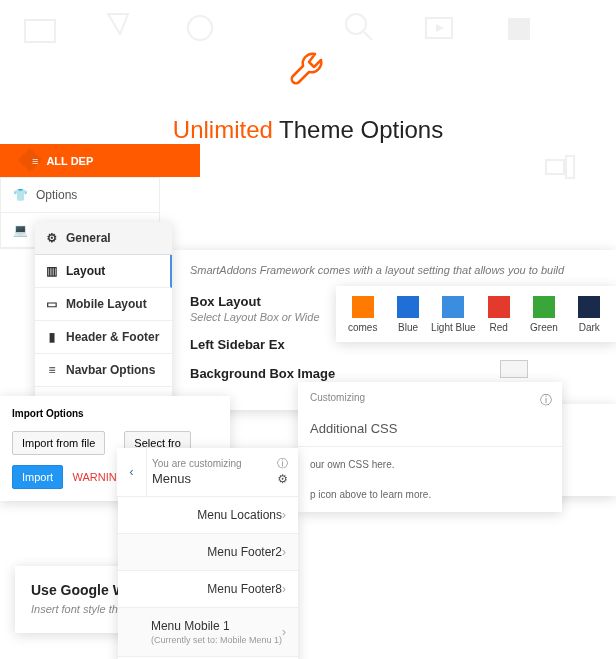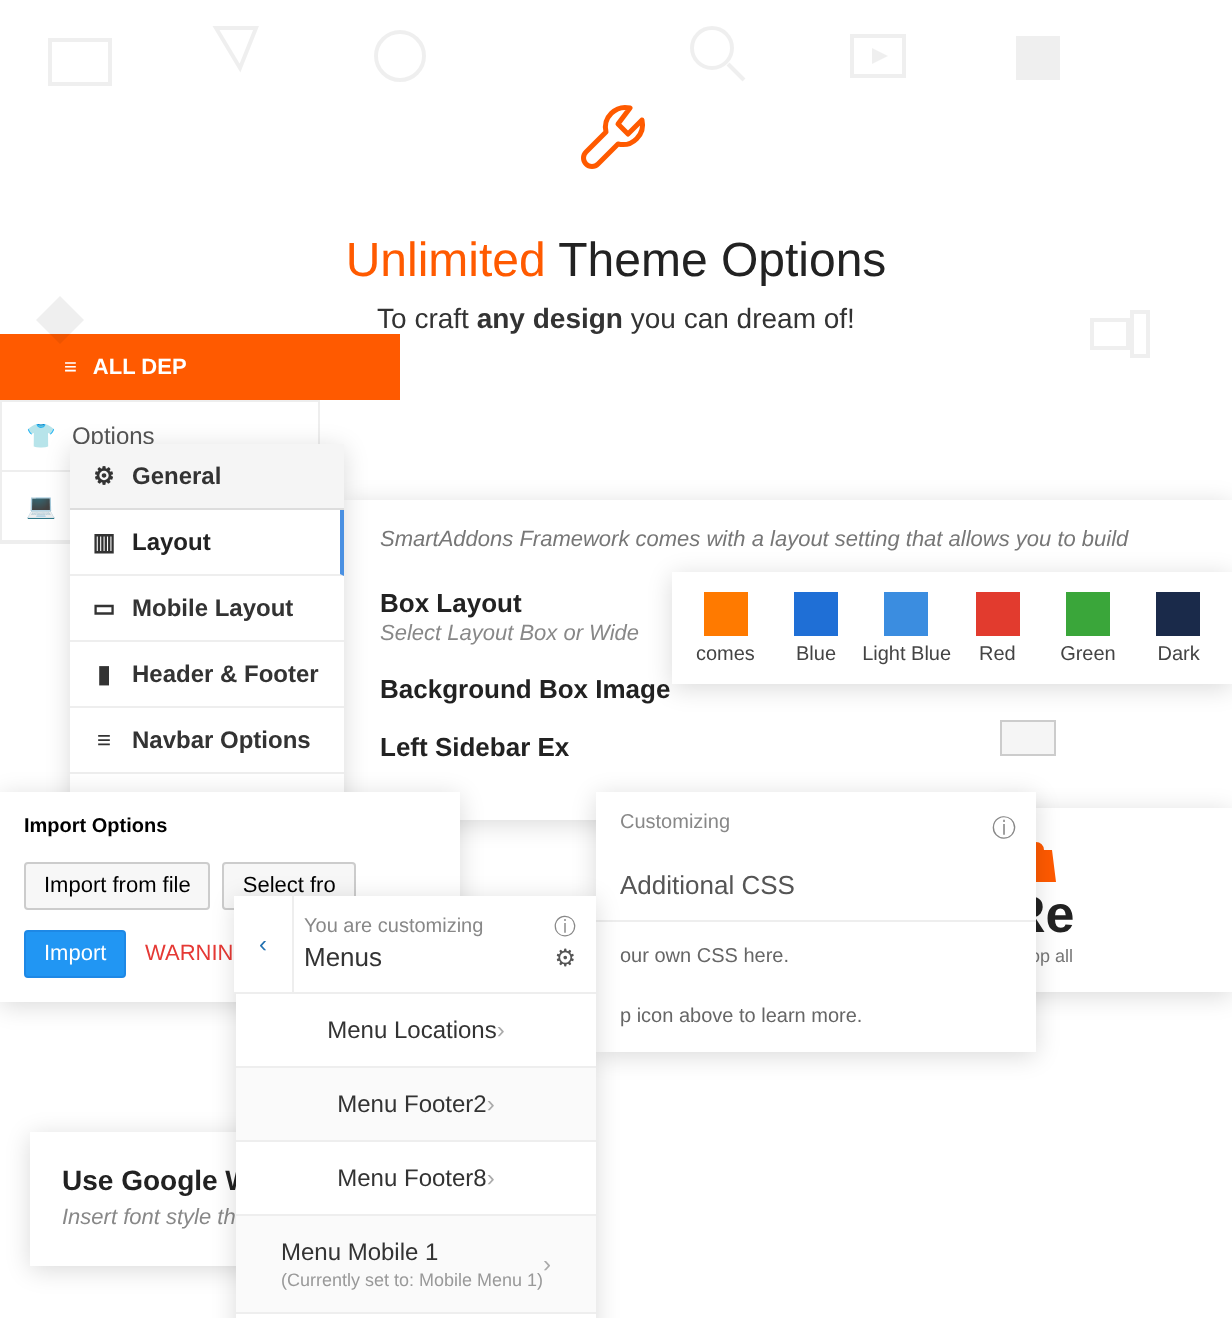--- a/index.html
+++ b/index.html
@@ -21,36 +21,36 @@
 .layout-body{left:172px;top:250px;width:444px;height:160px;z-index:2;padding:14px 18px}
 .note{font-style:italic;color:#777;font-size:11px;margin-bottom:18px}
 .sect{margin:14px 0}
 .sect h4{font-size:13px;font-weight:700;color:#222}
 .sect p{font-size:11px;font-style:italic;color:#888;margin-top:2px}
 .swatches{right:0;top:286px;width:280px;height:56px;z-index:6;display:flex;align-items:center;padding:6px 4px;gap:0}
 .sw{display:flex;flex-direction:column;align-items:center;width:46px;font-size:10px;color:#444}
 .sw .box{width:22px;height:22px;margin-bottom:4px}
 .import{left:0;top:396px;width:230px;z-index:5;padding:12px}
 .import h4{font-size:10px;font-weight:700;margin-bottom:12px}
-.import .row{display:flex;gap:6px;margin-bottom:10px}
+.import .row{display:flex;gap:19px;margin-bottom:10px}
 .btn{border:1px solid #ccc;background:#f7f7f7;padding:5px 9px;font-size:11px;border-radius:2px;cursor:pointer}
 .btn.primary{background:#2196f3;color:#fff;border-color:#1e88e5}
 .warn{color:#e53935;font-size:11px;margin-left:6px}
 .customizer{left:118px;top:448px;width:180px;z-index:9}
 .cz-head{padding:10px 12px;border-bottom:1px solid #eee;position:relative;background:#fff}
 .cz-back{position:absolute;left:-1px;top:0;bottom:0;width:30px;border-right:1px solid #eee;display:flex;align-items:center;justify-content:center;color:#2271b1;background:#fff;cursor:pointer}
 .cz-head .hl{font-size:10px;color:#888;margin-left:22px}
 .cz-head .ht{font-size:13px;color:#333;margin-left:22px;margin-top:2px}
 .cz-head .help{position:absolute;right:10px;top:8px;color:#888;font-size:11px}
 .cz-head .gear{position:absolute;right:10px;top:24px;color:#555;font-size:12px}
-.cz-item{display:flex;align-items:center;justify-content:center;padding:11px 12px;border-bottom:1px solid #eee;font-size:12px;color:#333;cursor:pointer;background:#fff}
+.cz-item{display:flex;align-items:center;justify-content:flex-end;padding:11px 12px;border-bottom:1px solid #eee;font-size:12px;color:#333;cursor:pointer;background:#fff}
 .cz-item:nth-child(odd){background:#fafafa}
 .cz-item .sub{display:block;font-size:9px;color:#999;margin-top:2px}
 .cz-item .chev{color:#aaa}
-.addcss{left:298px;top:396px;width:220px;z-index:7}
+.addcss{left:298px;top:382px;width:264px;z-index:7}
 .addcss .hd{padding:10px 12px;border-bottom:1px solid #eee;position:relative}
 .addcss .hd .s{font-size:10px;color:#888}
 .addcss .hd .t{font-size:13px;color:#555;margin-top:18px}
 .addcss .hd .q{position:absolute;right:10px;top:10px;color:#888}
 .addcss .body{padding:10px 12px;font-family:monospace;font-size:10px;color:#666;line-height:1.5}
 .logo{right:0;top:404px;width:120px;height:92px;z-index:4;background:#fff;display:flex;flex-direction:column;align-items:flex-start;justify-content:center;padding-left:8px}
 .logo .bag{color:#ff5a00}
 .logo .t{font-size:26px;font-weight:700;color:#222;margin-top:-4px}
 .logo .s{font-size:9px;color:#777}
 .orangebar{right:0;top:497px;width:200px;height:33px;background:#ff5a00;z-index:3;display:flex;align-items:center;padding-left:32px;color:#fff;font-size:11px;font-weight:700}
@@ -95,21 +95,20 @@
     </svg>
 </div>
 
 <div class="hero">
   <div class="wrench">
     <svg width="46" height="46" viewBox="0 0 46 46">
         <path d="M30 6 a10 10 0 0 0 -12 12 l-10 10 a4 4 0 0 0 6 6 l10 -10 a10 10 0 0 0 12 -12 l-7 7 -5 -5 z" fill="none" stroke="#ff5a00" stroke-width="2.5" stroke-linejoin="round"></path>
       </svg>
   </div>
   <h1 class="title"><span class="accent">Unlimited</span> <span>Theme Options</span></h1>
-  <p class="subtitle"><span>To craft</span> <b>any design</b> <span>you can dream of!</span></p>
 </div>
 
 <div class="panel tabs">
   <div class="tab">
       <span class="ic">⚙</span>
       <span>General</span>
     </div>
   <div class="tab active">
       <span class="ic">▥</span>
       <span>Layout</span>
@@ -132,24 +131,24 @@
     </div>
 </div>
 
 <div class="panel layout-body">
   <div class="note">SmartAddons Framework comes with a layout setting that allows you to build</div>
   <div class="sect">
     <h4>Box Layout</h4>
     <p>Select Layout Box or Wide</p>
   </div>
   <div class="sect">
+    <h4>Left Sidebar Ex</h4>
+  </div>
+  <div class="sect">
     <h4>Background Box Image</h4>
-  </div>
-  <div class="sect">
-    <h4>Left Sidebar Ex</h4>
   </div>
 </div>
 
 <div class="boxctl"></div>
 
 <div class="panel swatches">
   <div class="sw">
       <div class="box" style="background:#ff7a00"></div>
       <span>comes</span>
     </div>

